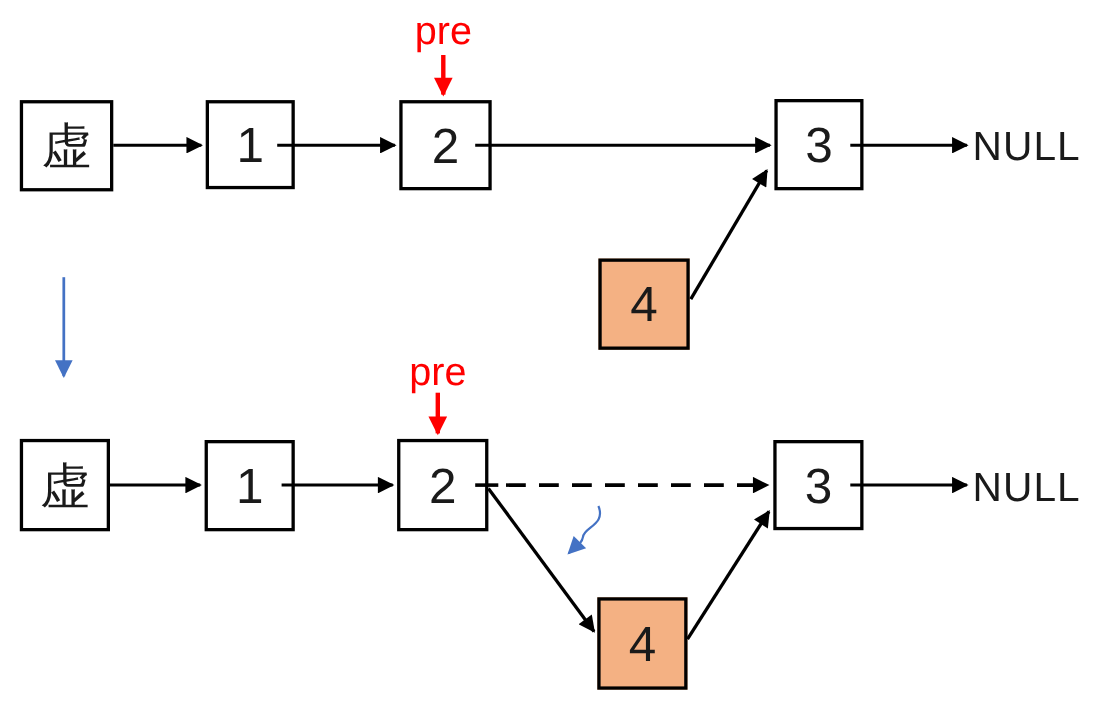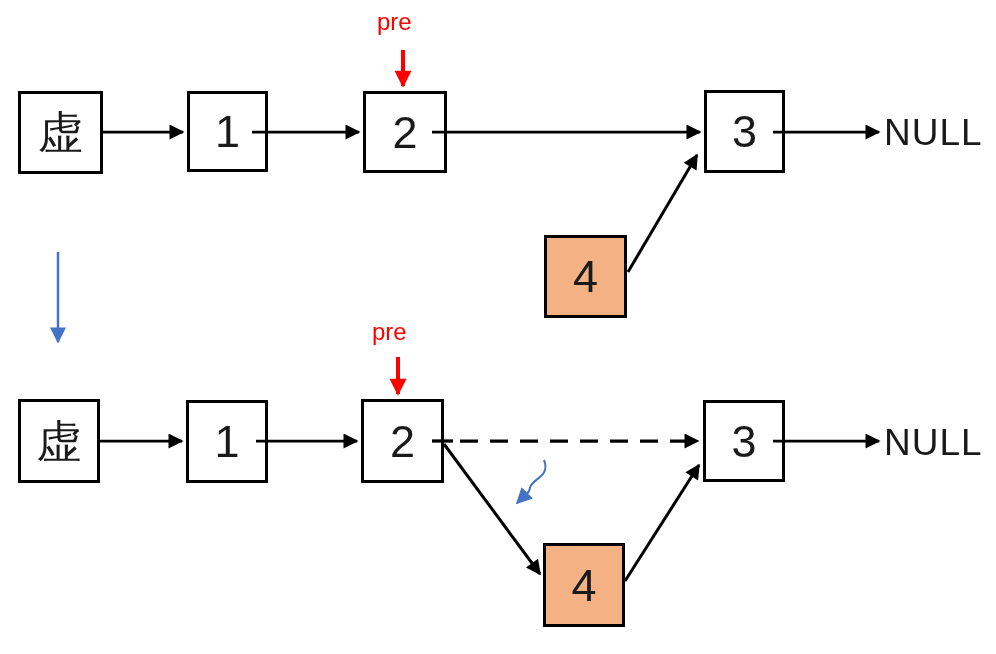--- a/index.html
+++ b/index.html
@@ -46,21 +46,21 @@
   .ln.dashed { stroke-width: 3.25px; stroke-dasharray: 18 12; }
   .ln.red    { stroke: var(--c-red); stroke-width: 4px; }
   .ln.blue   { stroke: var(--c-blue); stroke-width: 2.5px; }
   .ln.curve  { stroke: var(--c-blue); stroke-width: 2px; }
   .mk-black { fill: var(--c-line); }
   .mk-red   { fill: var(--c-red); }
   .mk-blue  { fill: var(--c-blue); }
   .pre-label {
     position: absolute;
     color: var(--c-red);
-    font-size: 24px;
+    font-size: 36px;
     line-height: 1;
     user-select: none;
   }
   .null-label {
     position: absolute;
     color: var(--c-text);
     font-size: 37px;
     line-height: 1;
     letter-spacing: 1px;
     user-select: none;

